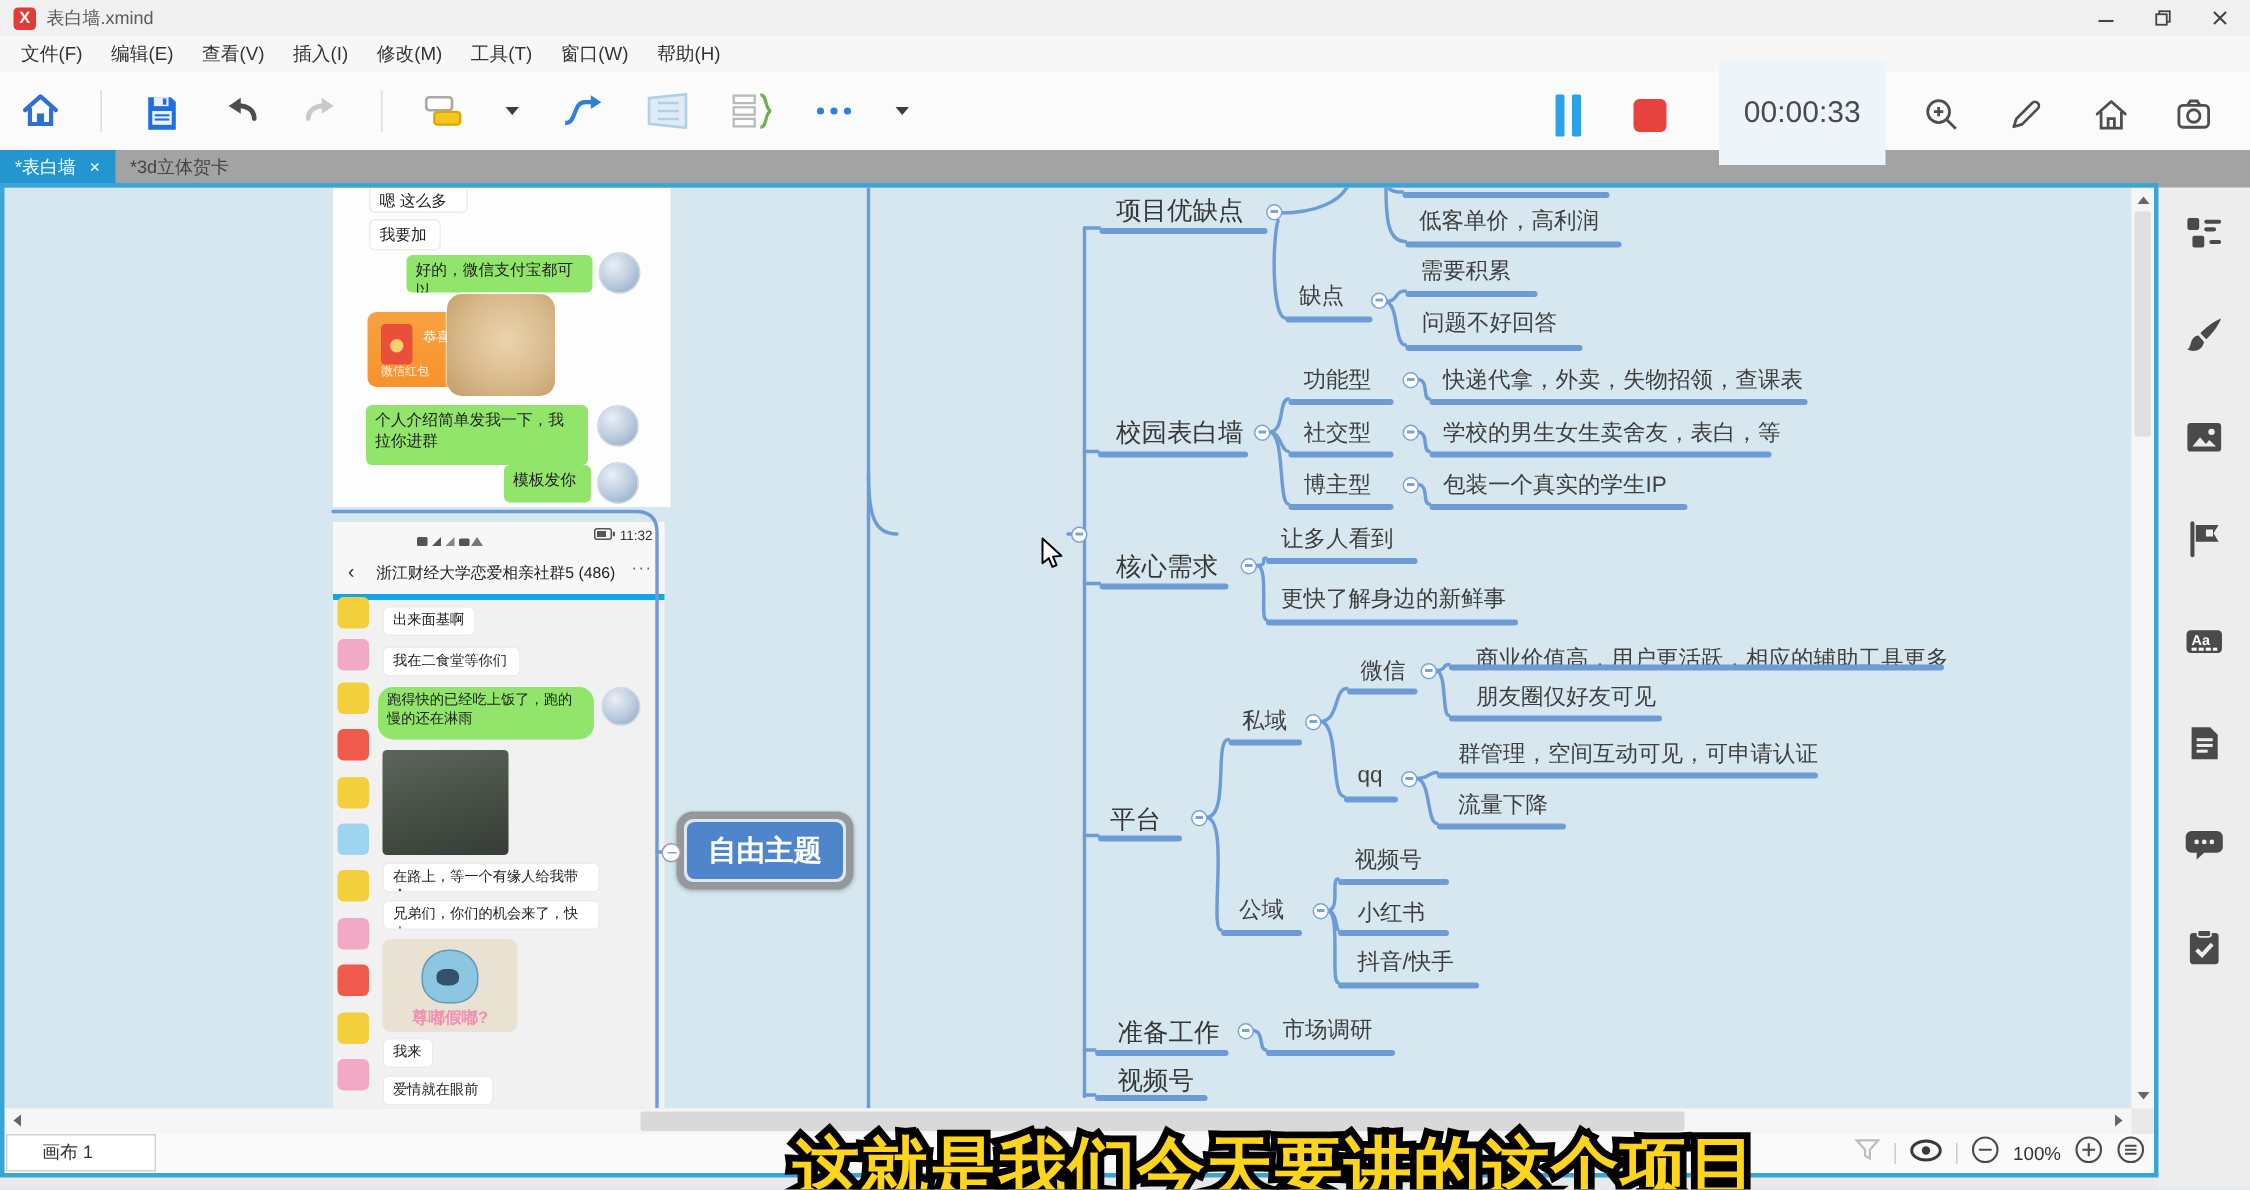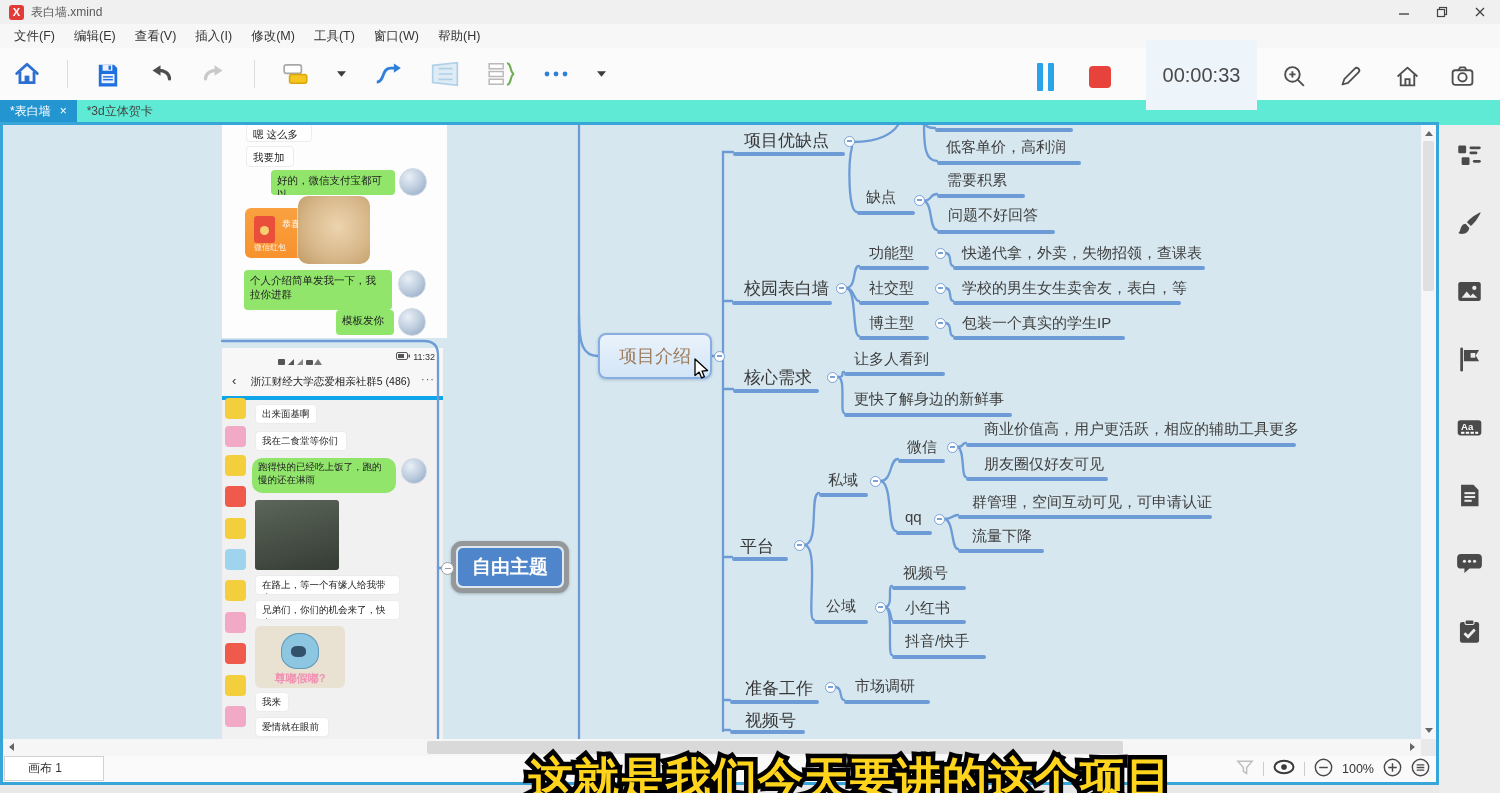--- a/index.html
+++ b/index.html
@@ -12,21 +12,21 @@
   .title-text{font-size:12px;color:#5a5a5a;}
   .winctl{margin-left:auto;display:flex;gap:26px;align-items:center;padding-right:14px;height:24px;}
   .winctl span{display:flex;align-items:center;cursor:default;}
   .menubar{position:absolute;left:0;top:24px;right:0;height:24px;background:#f7f7f7;display:flex;align-items:center;
            gap:19px;padding-left:14px;font-size:12.5px;color:#333;z-index:30;}
   .menu-item{cursor:default;}
   .toolbar{position:absolute;left:0;top:48px;right:0;height:52px;background:#fbfbfb;display:flex;align-items:center;
            padding-left:14px;z-index:30;}
   .tb-icon{margin-right:27px;display:flex;align-items:center;}
   .tb-sep{width:1px;height:28px;background:#ddd;margin-right:27px;}
-  .tabbar{position:absolute;left:0;top:100px;right:0;height:25px;background:#5eead4;display:flex;align-items:stretch;z-index:29;}
+  .tabbar{position:absolute;left:0;top:100px;right:0;height:25px;background:#a3a3a3;display:flex;align-items:stretch;z-index:29;}
   .tab{display:flex;align-items:center;padding:0 10px;font-size:12px;height:22px;}
   .tab.active{background:#2396d2;color:#fff;gap:9px;}
   .tab .closex{font-size:12px;}
   .tab.inactive{color:#444;}
   
   .record-frame{position:absolute;left:0;top:122px;width:1439px;height:663px;border:3px solid #38a5d9;
                 box-sizing:border-box;z-index:40;pointer-events:none;}
   .canvas{position:absolute;left:3px;top:125px;width:1418px;height:614px;background:#d6e7ef;overflow:hidden;z-index:10;}
   .topic{position:absolute;white-space:nowrap;color:#3f3f3f;font-size:15px;z-index:3;}
   .topic.big{font-size:17px;color:#383838;}
@@ -336,21 +336,20 @@
       <path d="M944,519 C954,519 951,515 958,515" fill="none" stroke="#6d9bd6" stroke-width="2.3" stroke-linecap="round"></path>
       <path d="M944,519 C954,519 951,549 958,549" fill="none" stroke="#6d9bd6" stroke-width="2.3" stroke-linecap="round"></path>
       <path d="M885,607 C894,607 887,586 892,586" fill="none" stroke="#6d9bd6" stroke-width="2.3" stroke-linecap="round"></path>
       <path d="M885,607 C891,607 891,620 892,620" fill="none" stroke="#6d9bd6" stroke-width="2.3" stroke-linecap="round"></path>
       <path d="M885,607 C894,607 887,655 892,655" fill="none" stroke="#6d9bd6" stroke-width="2.3" stroke-linecap="round"></path>
       <path d="M835,687 C843,687 839,700 844,700" fill="none" stroke="#6d9bd6" stroke-width="2.3" stroke-linecap="round"></path>
       <path d="M222,341 H424 Q438,341 438,355 V739" fill="none" stroke="#6d9bd6" stroke-width="2.3" stroke-linecap="round"></path>
       <path d="M438,568 H445" fill="none" stroke="#6d9bd6" stroke-width="2.3" stroke-linecap="round"></path>
     </svg>
 
-  <div class="main-node">项目介绍</div>
   <div class="collapse gray" style="left:438px;top:437px">
       <i></i>
     </div>
   <div class="float-node">
     <div class="float-inner">自由主题</div>
   </div>
 
   <div class="cursor">
     <svg width="16" height="24" viewBox="0 0 16 24">
         <path d="M1 1v16.5l4.2-3.4 2.4 5.8 2.8-1.2-2.4-5.6 5.6-.6z" fill="#fff" stroke="#000" stroke-width="1.3" stroke-linejoin="round"></path>
@@ -406,21 +405,21 @@
     </div>
     <div class="topic" style="left: 851px; top: 225px;">让多人看到</div>
     <div class="tul" style="left: 841px; top: 247px; width: 101px;"></div>
     <div class="topic" style="left: 851px; top: 265px;">更快了解身边的新鲜事</div>
     <div class="tul" style="left: 841px; top: 288px; width: 168px;"></div>
     <div class="topic" style="left: 904px; top: 313px;">微信</div>
     <div class="tul" style="left: 895px; top: 334px; width: 47px;"></div>
     <div class="collapse" style="left: 943.5px; top: 316.5px;">
       <i></i>
     </div>
-    <div class="topic" style="left: 981px; top: 295px;">商业价值高，用户更活跃，相应的辅助工具更多</div>
+    <div class="topic" style="left: 981px; top: 305px;">商业价值高，用户更活跃，相应的辅助工具更多</div>
     <div class="tul" style="left: 963px; top: 318px; width: 330px;"></div>
     <div class="topic" style="left: 981px; top: 330px;">朋友圈仅好友可见</div>
     <div class="tul" style="left: 963px; top: 352px; width: 142px;"></div>
     <div class="topic" style="left: 825px; top: 346px;">私域</div>
     <div class="tul" style="left: 816px; top: 368px; width: 49px;"></div>
     <div class="collapse" style="left: 866.5px; top: 350.5px;">
       <i></i>
     </div>
     <div class="topic" style="left: 902px; top: 383px;">qq</div>
     <div class="tul" style="left: 893px; top: 406px; width: 36px;"></div>

